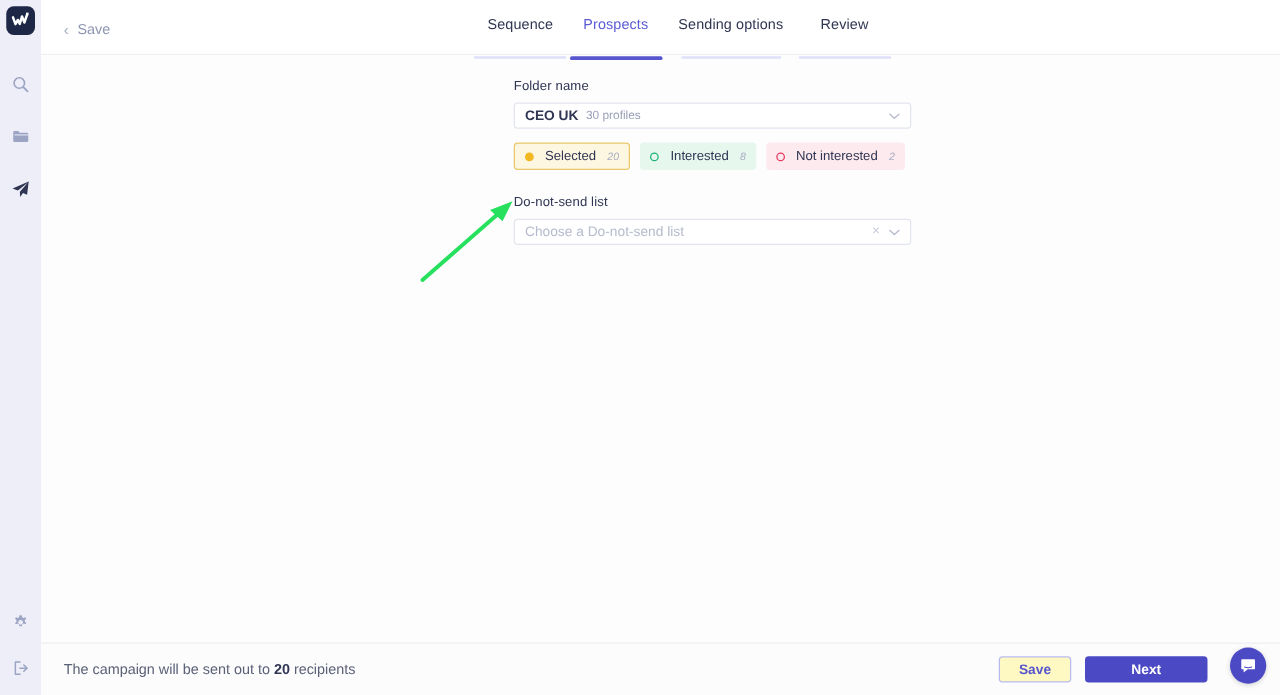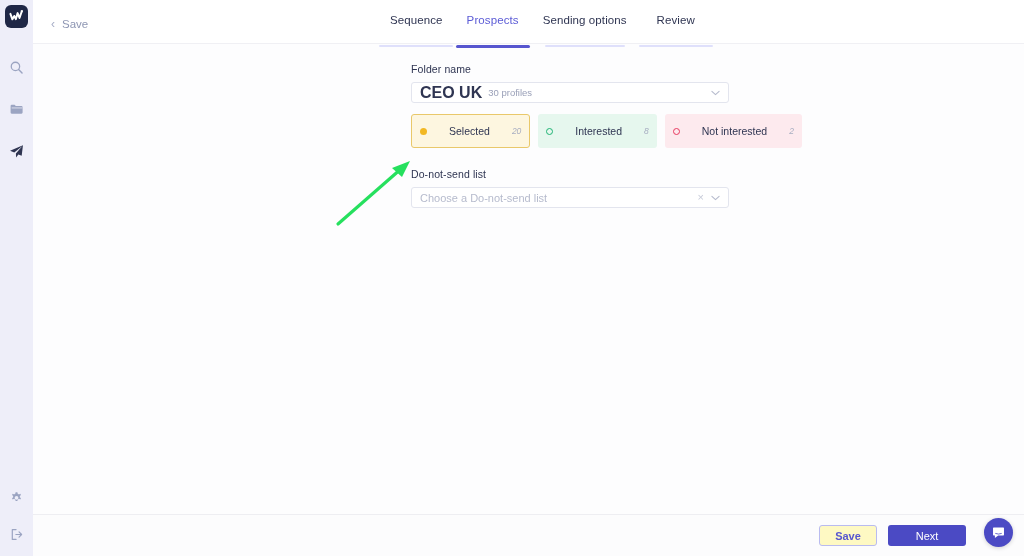--- a/index.html
+++ b/index.html
@@ -68,31 +68,31 @@
   .field-label {
     font-size: 10.5px; font-weight: normal; color: #2f3552;
     letter-spacing: .1px; margin-bottom: 7px;
   }
   .select {
     height: 21px; width: 318px;
     border: 1px solid #e3e5ee; border-radius: 3px; background: #fff;
     display: flex; align-items: center; padding: 0 8px;
     cursor: pointer;
   }
-  .select .val { font-size: 16px; color: #2f3552; font-weight: 600; }
+  .select .val { font-size: 11px; color: #2f3552; font-weight: 600; }
   .select .meta { font-size: 9.5px; color: #9aa0b8; margin-left: 6px; }
   .select .placeholder { font-size: 11px; color: #b6bbcd; }
   .select .spacer { flex: 1; }
   .select .icon-x { font-size: 11px; color: #c7cbd9; margin-right: 7px; cursor: pointer; line-height: 1; }
   .select .caret { color: #b6bbcd; display: flex; align-items: center; }
 
   .chips { display: flex; gap: 8px; margin-top: 11px; }
   .chip {
-    height: 34px; border-radius: 3px; padding: 0 8px;
-    display: flex; align-items: center; gap: 22px;
+    height: 22px; border-radius: 3px; padding: 0 8px;
+    display: flex; align-items: center; gap: 9px;
     font-size: 10.5px; cursor: pointer; white-space: nowrap;
   }
   .chip .cnt { font-size: 8.5px; color: #a8aec2; font-style: italic; }
   .chip-selected { background: #fdf6e0; border: 1px solid #e9c86a; color: #2f3552; }
   .chip-interested { background: #e6f7ee; color: #2f3552; }
   .chip-notinterested { background: #fdeaee; color: #2f3552; }
   .dot { width: 7px; height: 7px; border-radius: 50%; flex: 0 0 7px; }
   .dot-filled-amber { background: #f2b824; }
   .ring-green { border: 1.5px solid #1eb374; background: transparent; }
   .ring-red { border: 1.5px solid #e8395f; background: transparent; }
@@ -106,21 +106,21 @@
   .footer {
     height: 42px; flex: 0 0 42px;
     border-top: 1px solid #eeeef2; background: #fcfcfd;
     display: flex; align-items: center; padding: 0 18px;
   }
   .footer-text { font-size: 11.5px; color: #5a6076; }
   .footer-text b { color: #2f3552; font-weight: bold; }
   .footer-actions { margin-left: auto; display: flex; align-items: center; gap: 11px; margin-right: 40px; }
   .btn { height: 21px; border-radius: 3px; font-size: 11px; display: flex; align-items: center; justify-content: center; cursor: pointer; }
   .btn-save { width: 58px; background: #fef9c3; border: 1px solid #b9bbf0; color: #5756cf; font-weight: 700; }
-  .btn-next { width: 78px; background: #4b4ac4; color: #fff; font-weight: 400; }
+  .btn-next { width: 98px; background: #4b4ac4; color: #fff; font-weight: 700; }
 
   .chat-bubble {
     position: absolute; right: 11px; bottom: 9px;
     width: 29px; height: 29px; border-radius: 50%;
     background: #4b4ac4; display: flex; align-items: center; justify-content: center;
     cursor: pointer; box-shadow: 0 1px 4px rgba(0,0,0,.18);
   }
 </style>
 </head>
 <body>
@@ -250,20 +250,23 @@
       </div>
 
       <svg class="arrow" width="90" height="80" viewBox="0 0 90 80">
         <line x1="10" y1="70" x2="74" y2="14" stroke="#26e05e" stroke-width="3.2" stroke-linecap="round"></line>
         <path d="M82 7 L64 14 L74 23 Z" fill="#26e05e"></path>
       </svg>
 
     </div>
 
     <div class="footer">
+      <div class="footer-text">
+        <span>The campaign will be sent out to </span><b>20</b><span> recipients</span>
+      </div>
       <div class="footer-actions">
         <div class="btn btn-save">Save</div>
         <div class="btn btn-next">Next</div>
       </div>
     </div>
 
     <div class="chat-bubble">
       <svg width="15" height="15" viewBox="0 0 20 20">
         <path d="M3.6 3.2 H16.4 a.9 .9 0 0 1 .9 .9 V13 a.9 .9 0 0 1 -.9 .9 H9.6 L5.2 17.2 V13.9 H3.6 a.9 .9 0 0 1 -.9 -.9 V4.1 a.9 .9 0 0 1 .9 -.9 Z" fill="#ffffff"></path>
         <path d="M6.2 11.4 q3.8 1.6 7.6 0" fill="none" stroke="#4b4ac4" stroke-width="1.1" stroke-linecap="round"></path>

